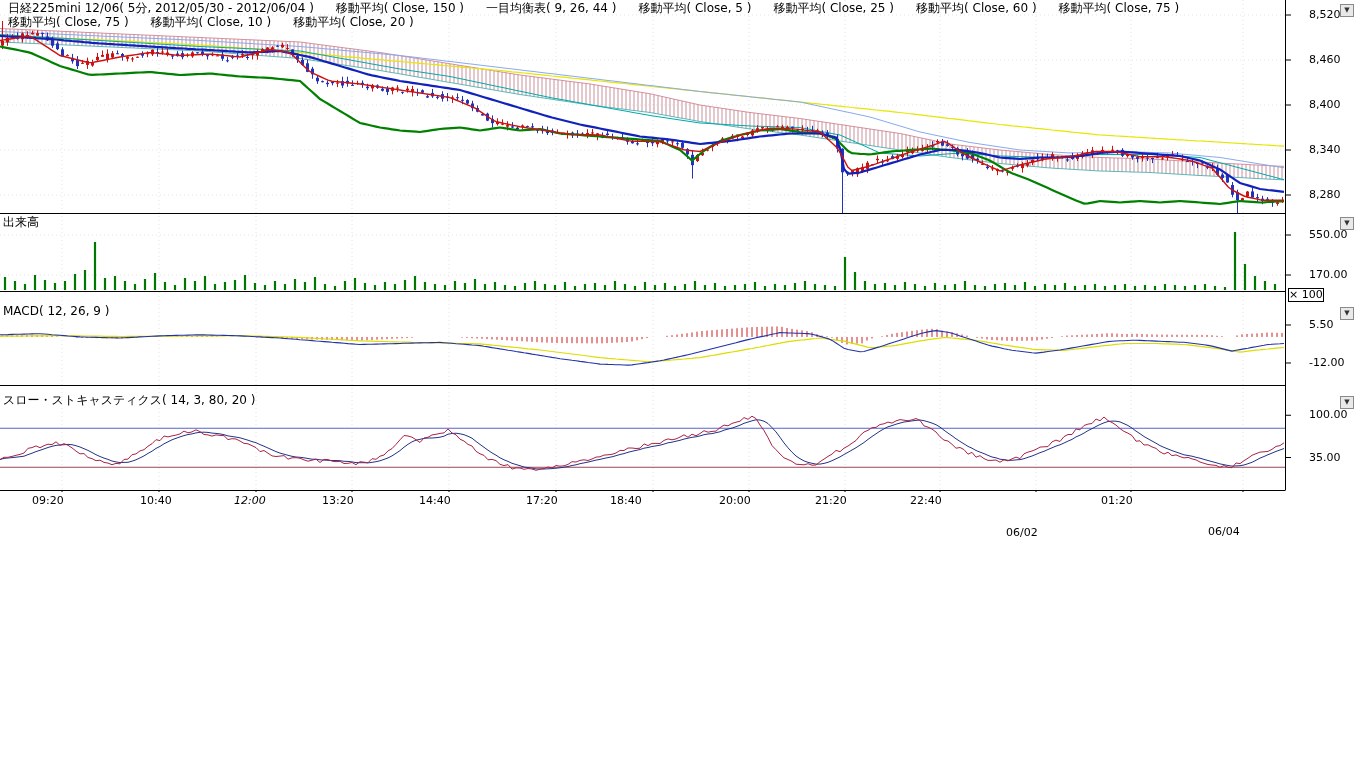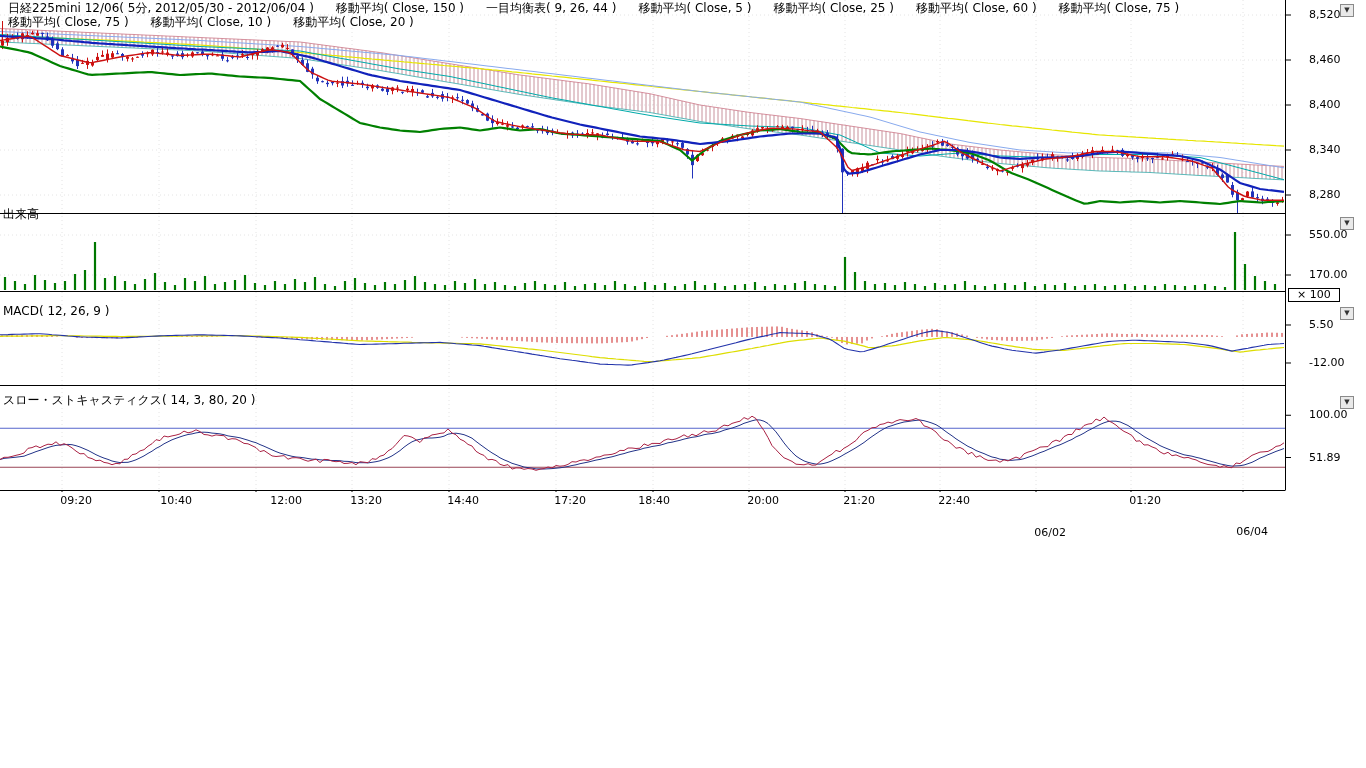--- a/index.html
+++ b/index.html
@@ -5,22 +5,22 @@
   *{margin:0;padding:0;box-sizing:border-box;}
   html,body{width:1366px;height:768px;background:#ffffff;overflow:hidden;}
   body{font-family:"DejaVu Sans","Liberation Sans",sans-serif;position:relative;color:#000;}
   .app{position:absolute;inset:0;background:#fff;}
   .hdr{position:absolute;top:1px;left:8px;z-index:6;text-align:right;}
   .hrow{display:flex;gap:22px;font-size:12px;line-height:14px;white-space:nowrap;}
   .hrow span{cursor:default;}
   #chart-svg{position:absolute;top:0;left:0;}
   .ptitle{position:absolute;left:3px;font-size:12px;line-height:13px;z-index:5;background:transparent;}
   .ylab{position:absolute;left:1291px;width:46px;font-size:11px;line-height:12px;white-space:nowrap;margin-left:18px;}
-  .xlab{position:absolute;top:495px;width:60px;text-align:right;font-size:11px;line-height:12px;}
-  .badge{position:absolute;left:1288px;top:288px;border:1px solid #000;background:#fff;font-size:11px;line-height:12px;padding:0 8px;z-index:5;}
+  .xlab{position:absolute;top:495px;width:60px;text-align:left;font-size:11px;line-height:12px;}
+  .badge{position:absolute;left:1288px;top:288px;border:1px solid #000;background:#fff;font-size:11px;line-height:12px;padding:0 0;z-index:5;}
   .sbtn{position:absolute;left:1340px;width:14px;height:13px;border:1px solid #8a8a8a;background:#e9e9e9;font-size:7px;line-height:11px;text-align:center;color:#333;cursor:pointer;z-index:5;}
 </style>
 </head>
 <body>
 
 <div class="app">
 
   <div class="hdr">
     <div class="hrow" id="hrow1">
         <span>日経225mini 12/06( 5分, 2012/05/30 - 2012/06/04 )</span>
@@ -1310,43 +1310,43 @@
         <line x1="1285" y1="195" x2="1291" y2="195" stroke="#000"></line>
         <line x1="1285" y1="235" x2="1291" y2="235" stroke="#000"></line>
         <line x1="1285" y1="275" x2="1291" y2="275" stroke="#000"></line>
         <line x1="1285" y1="324.9973" x2="1291" y2="324.9973" stroke="#000"></line>
         <line x1="1285" y1="362.9968" x2="1291" y2="362.9968" stroke="#000"></line>
         <line x1="1285" y1="415.25" x2="1291" y2="415.25" stroke="#000"></line>
         <line x1="1285" y1="457.5" x2="1291" y2="457.5" stroke="#000"></line>
       </g>
     </svg>
 
-  <div class="ptitle" style="top:208px">出来高</div>
+  <div class="ptitle" style="top:216px">出来高</div>
   <div class="ptitle" style="top:305px">MACD( 12, 26, 9 )</div>
   <div class="ptitle" style="top:394px">スロー・ストキャスティクス( 14, 3, 80, 20 )</div>
 
   <div class="badge">× 100</div>
 
   <div id="ylabels">
       <div class="ylab" style="top: 9px;">8,520</div>
       <div class="ylab" style="top: 54px;">8,460</div>
       <div class="ylab" style="top: 99px;">8,400</div>
       <div class="ylab" style="top: 144px;">8,340</div>
       <div class="ylab" style="top: 189px;">8,280</div>
       <div class="ylab" style="top: 229px;">550.00</div>
       <div class="ylab" style="top: 269px;">170.00</div>
       <div class="ylab" style="top: 318.997px;">5.50</div>
       <div class="ylab" style="top: 356.997px;">-12.00</div>
       <div class="ylab" style="top: 409.25px;">100.00</div>
-      <div class="ylab" style="top: 451.5px;">51.89</div>
+      <div class="ylab" style="top: 451.5px;">35.00</div>
     </div>
   <div id="xlabels">
       <div class="xlab" style="left: 32px;">09:20</div>
-      <div class="xlab" style="left: 132px;">10:40</div>
-      <div class="xlab" style="left: 242px;">12:00</div>
+      <div class="xlab" style="left: 140px;">10:40</div>
+      <div class="xlab" style="left: 234px; font-style: italic;">12:00</div>
       <div class="xlab" style="left: 322px;">13:20</div>
       <div class="xlab" style="left: 419px;">14:40</div>
       <div class="xlab" style="left: 526px;">17:20</div>
       <div class="xlab" style="left: 610px;">18:40</div>
       <div class="xlab" style="left: 719px;">20:00</div>
       <div class="xlab" style="left: 815px;">21:20</div>
       <div class="xlab" style="left: 910px;">22:40</div>
       <div class="xlab" style="left: 1006px; margin-top: 32px;">06/02</div>
       <div class="xlab" style="left: 1101px;">01:20</div>
       <div class="xlab" style="left: 1208px; margin-top: 31px;">06/04</div>

